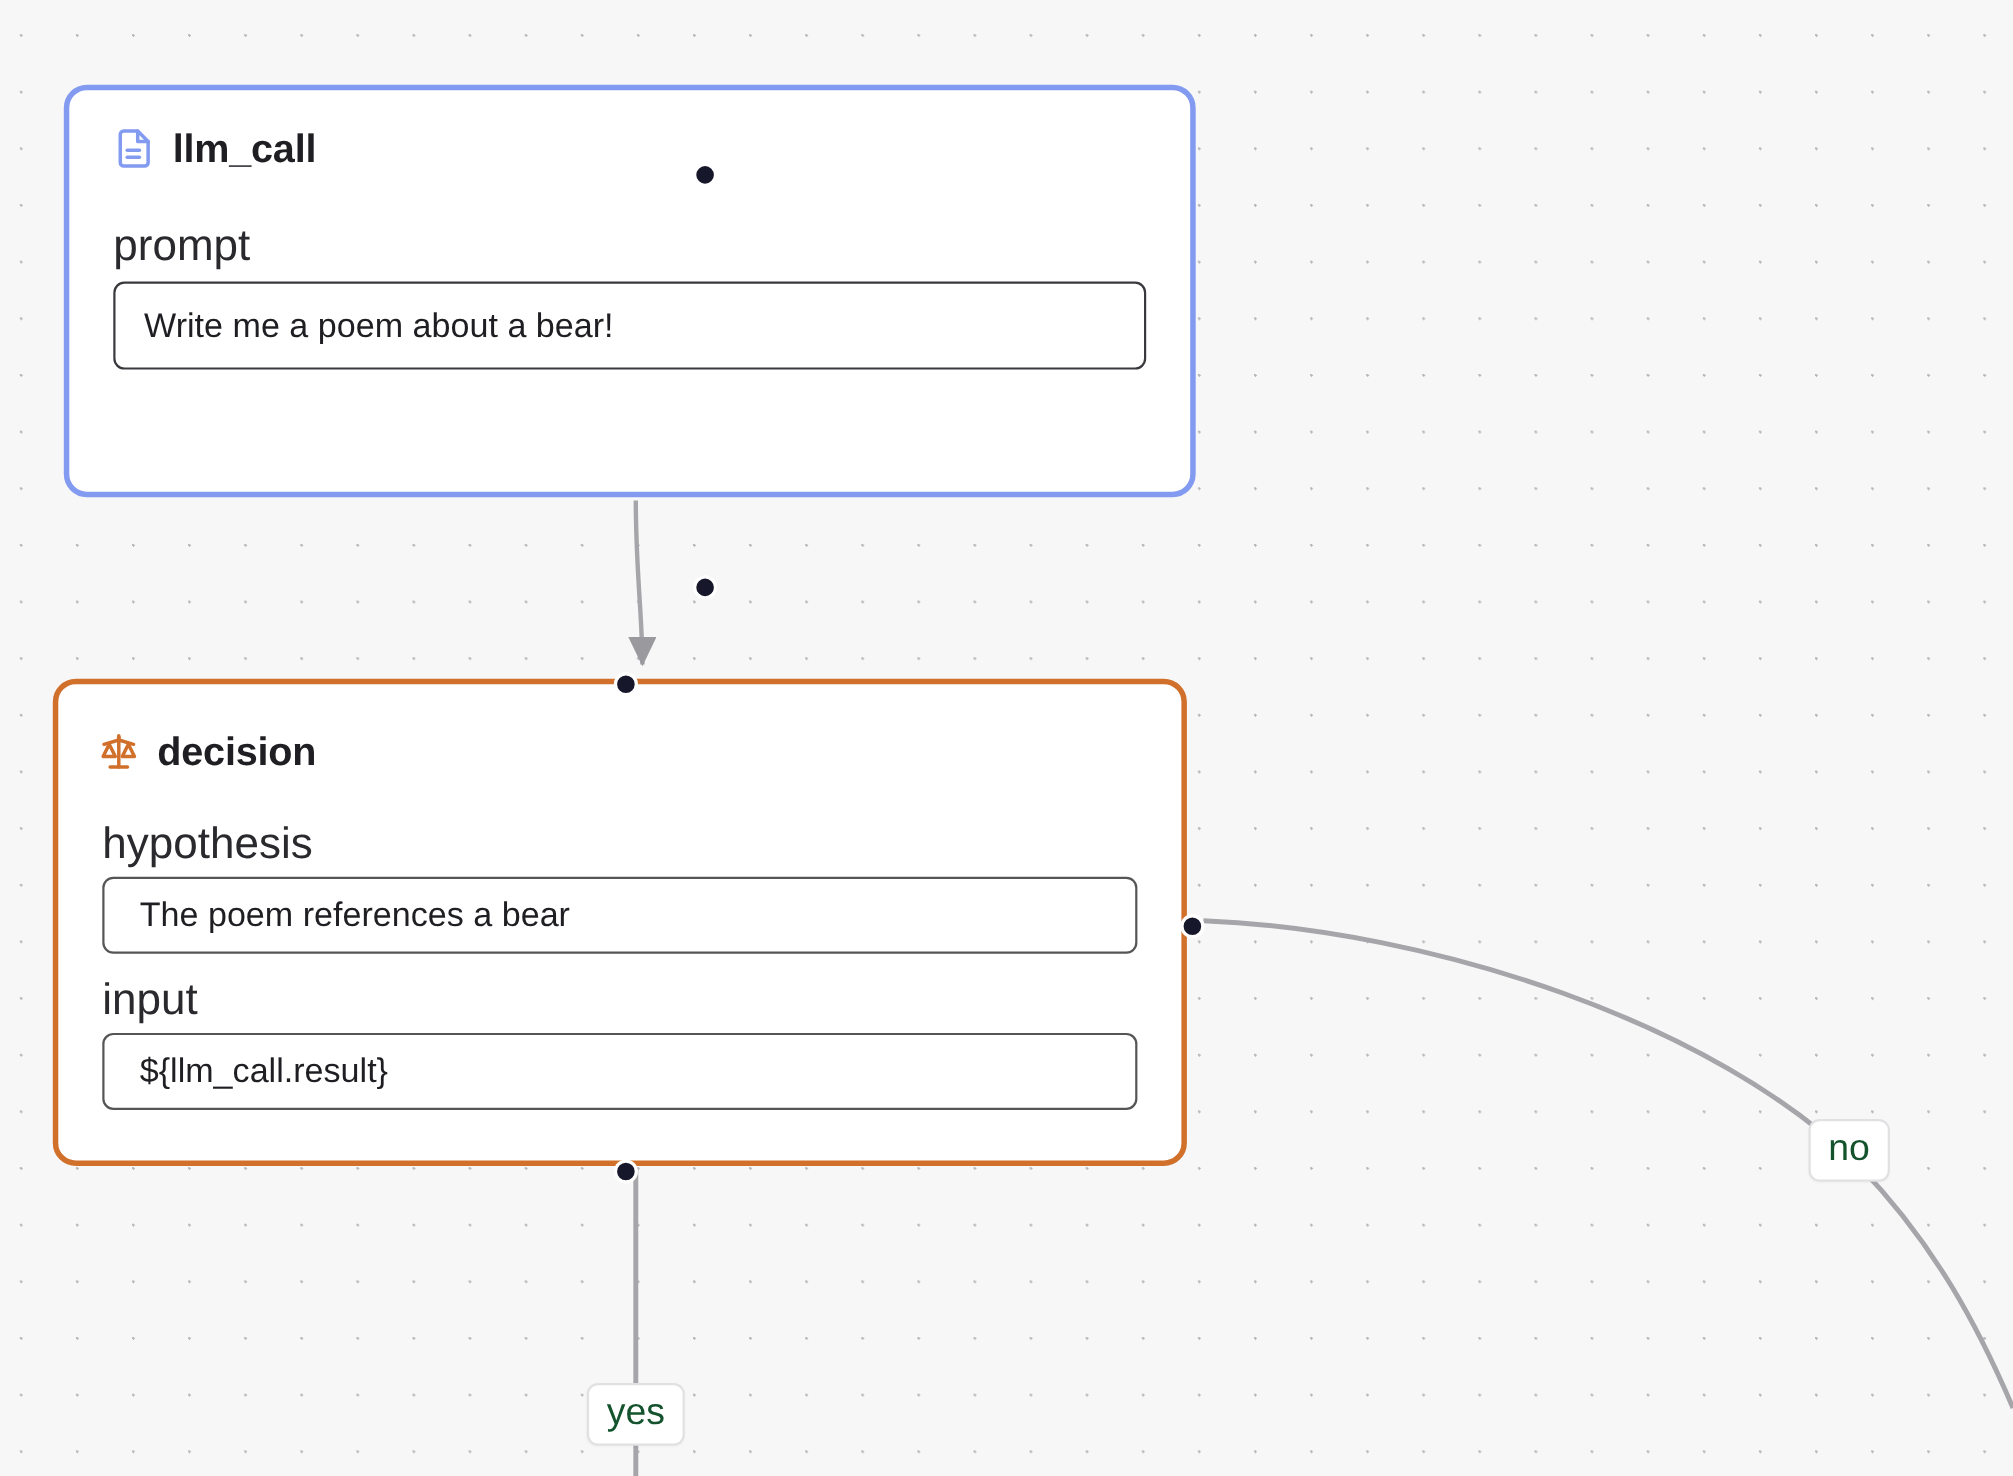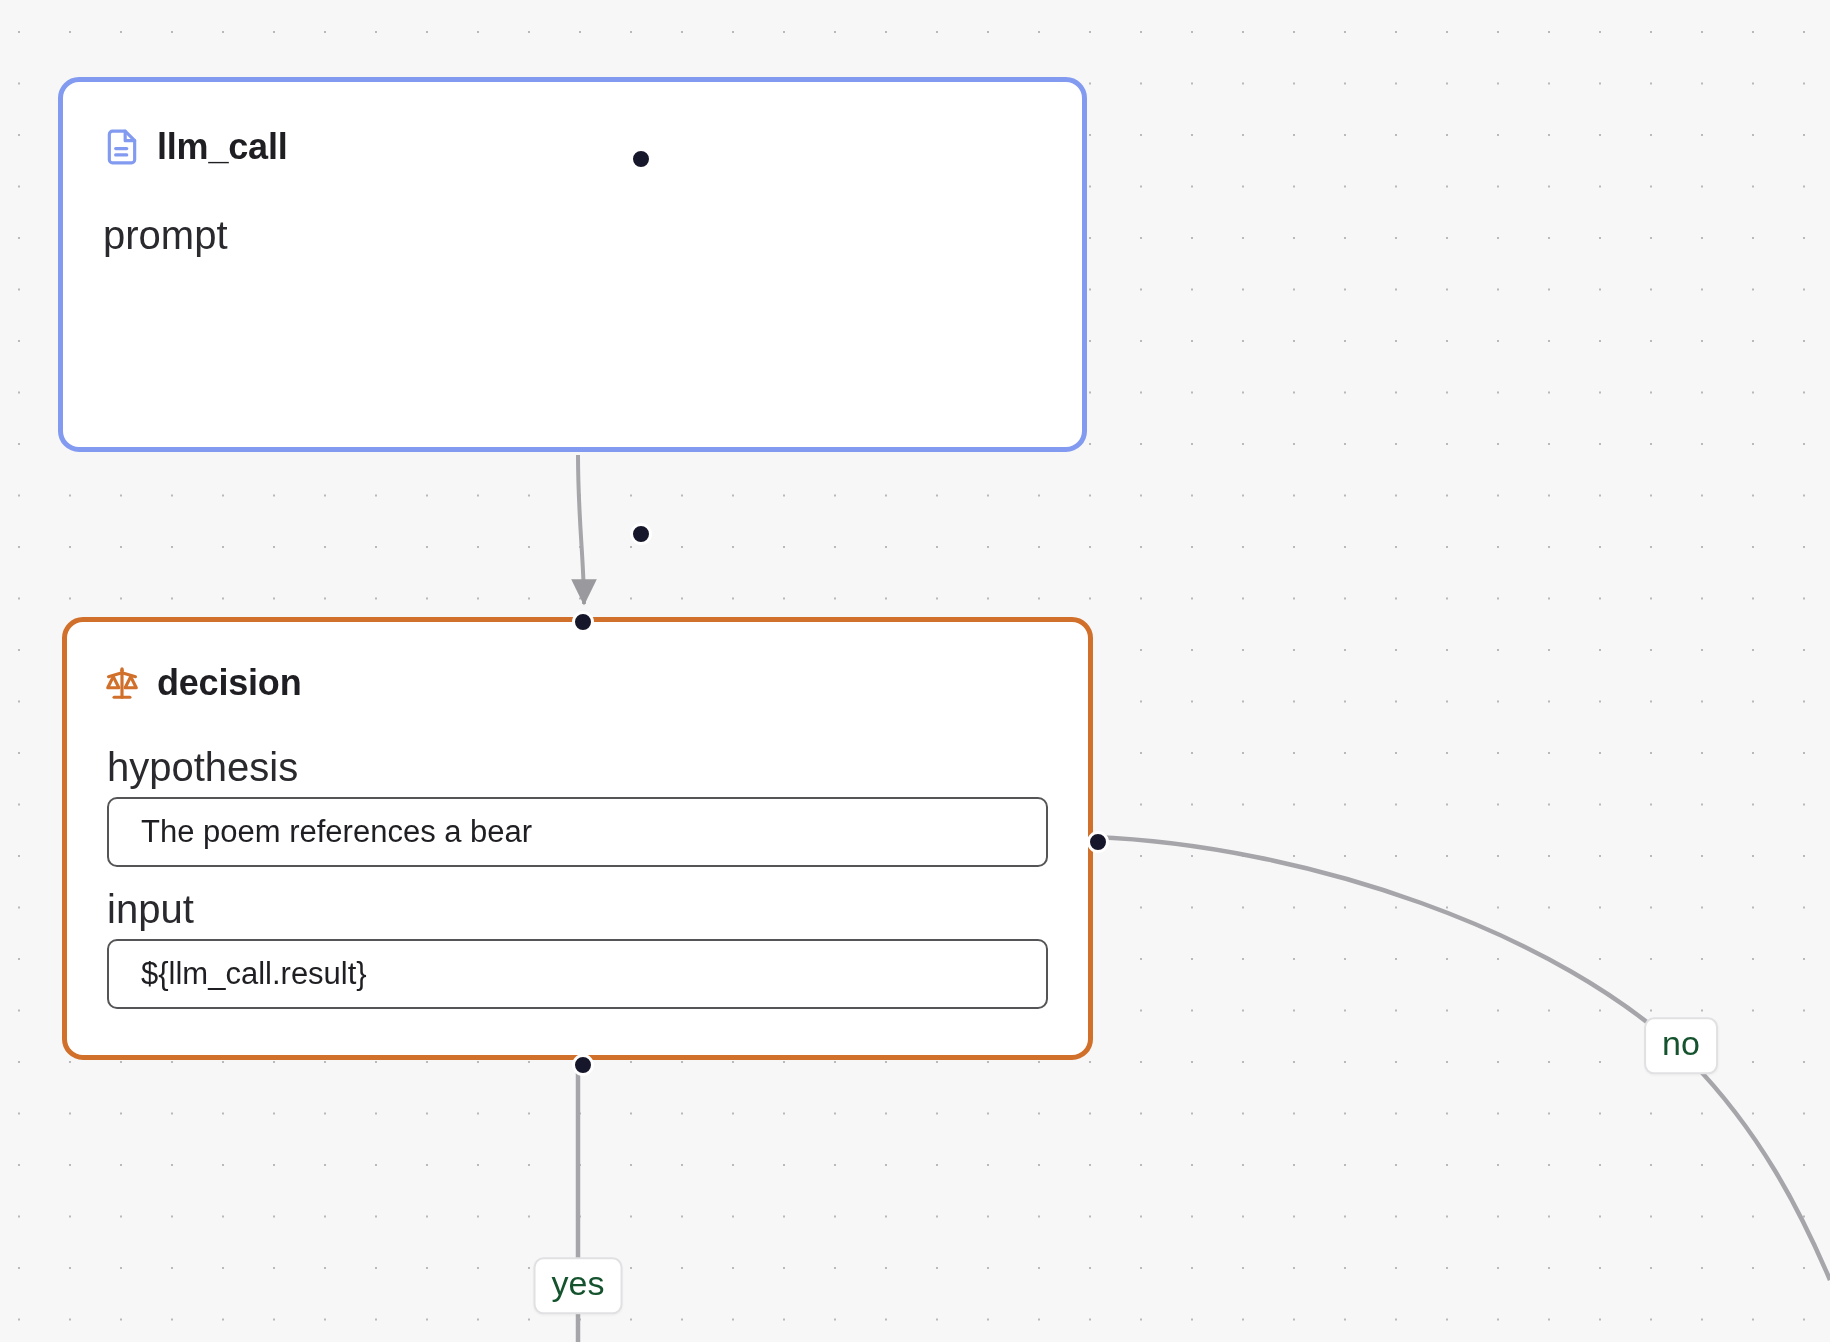--- a/index.html
+++ b/index.html
@@ -34,32 +34,32 @@
     border-style: solid;
     border-width: 4px;
   }
   .node-llm {
     left: 58px; top: 77px;
     width: 1029px; height: 375px;
     border-color: #829bf0;
     border-width: 5px;
   }
   .node-decision {
-    left: 62px; top: 617px;
+    left: 48px; top: 617px;
     width: 1031px; height: 443px;
     border-color: #d1702b;
     border-width: 5px;
   }
 
   .node-header {
     display: flex;
     align-items: center;
     gap: 16px;
     padding-left: 40px;
-    padding-top: 46px;
+    padding-top: 34px;
   }
   .node-decision .node-header { padding-top: 42px; padding-left: 36px; }
 
   .node-icon { width: 38px; height: 38px; flex: 0 0 auto; display:block; }
 
   .node-title {
     font-size: 36px;
     font-weight: bold;
     color: #1f1f23;
     letter-spacing: -0.2px;
@@ -148,20 +148,21 @@
           <line x1="8" y1="13" x2="15" y2="13"></line>
           <line x1="8" y1="17" x2="15" y2="17"></line>
         </svg>
       </span>
       <span class="node-title">llm_call</span>
     </div>
 
     <div class="node-body">
       <div class="field-group">
         <div class="field-label">prompt</div>
+        <div class="field-box">Write me a poem about a bear!</div>
       </div>
     </div>
 
     <div class="handle" style="left:578px; top:77px;"></div>
     <div class="handle" style="left:578px; top:452px;"></div>
   </div>
 
   <div class="node node-decision">
     <div class="node-header">
       <span class="node-icon-wrap">

